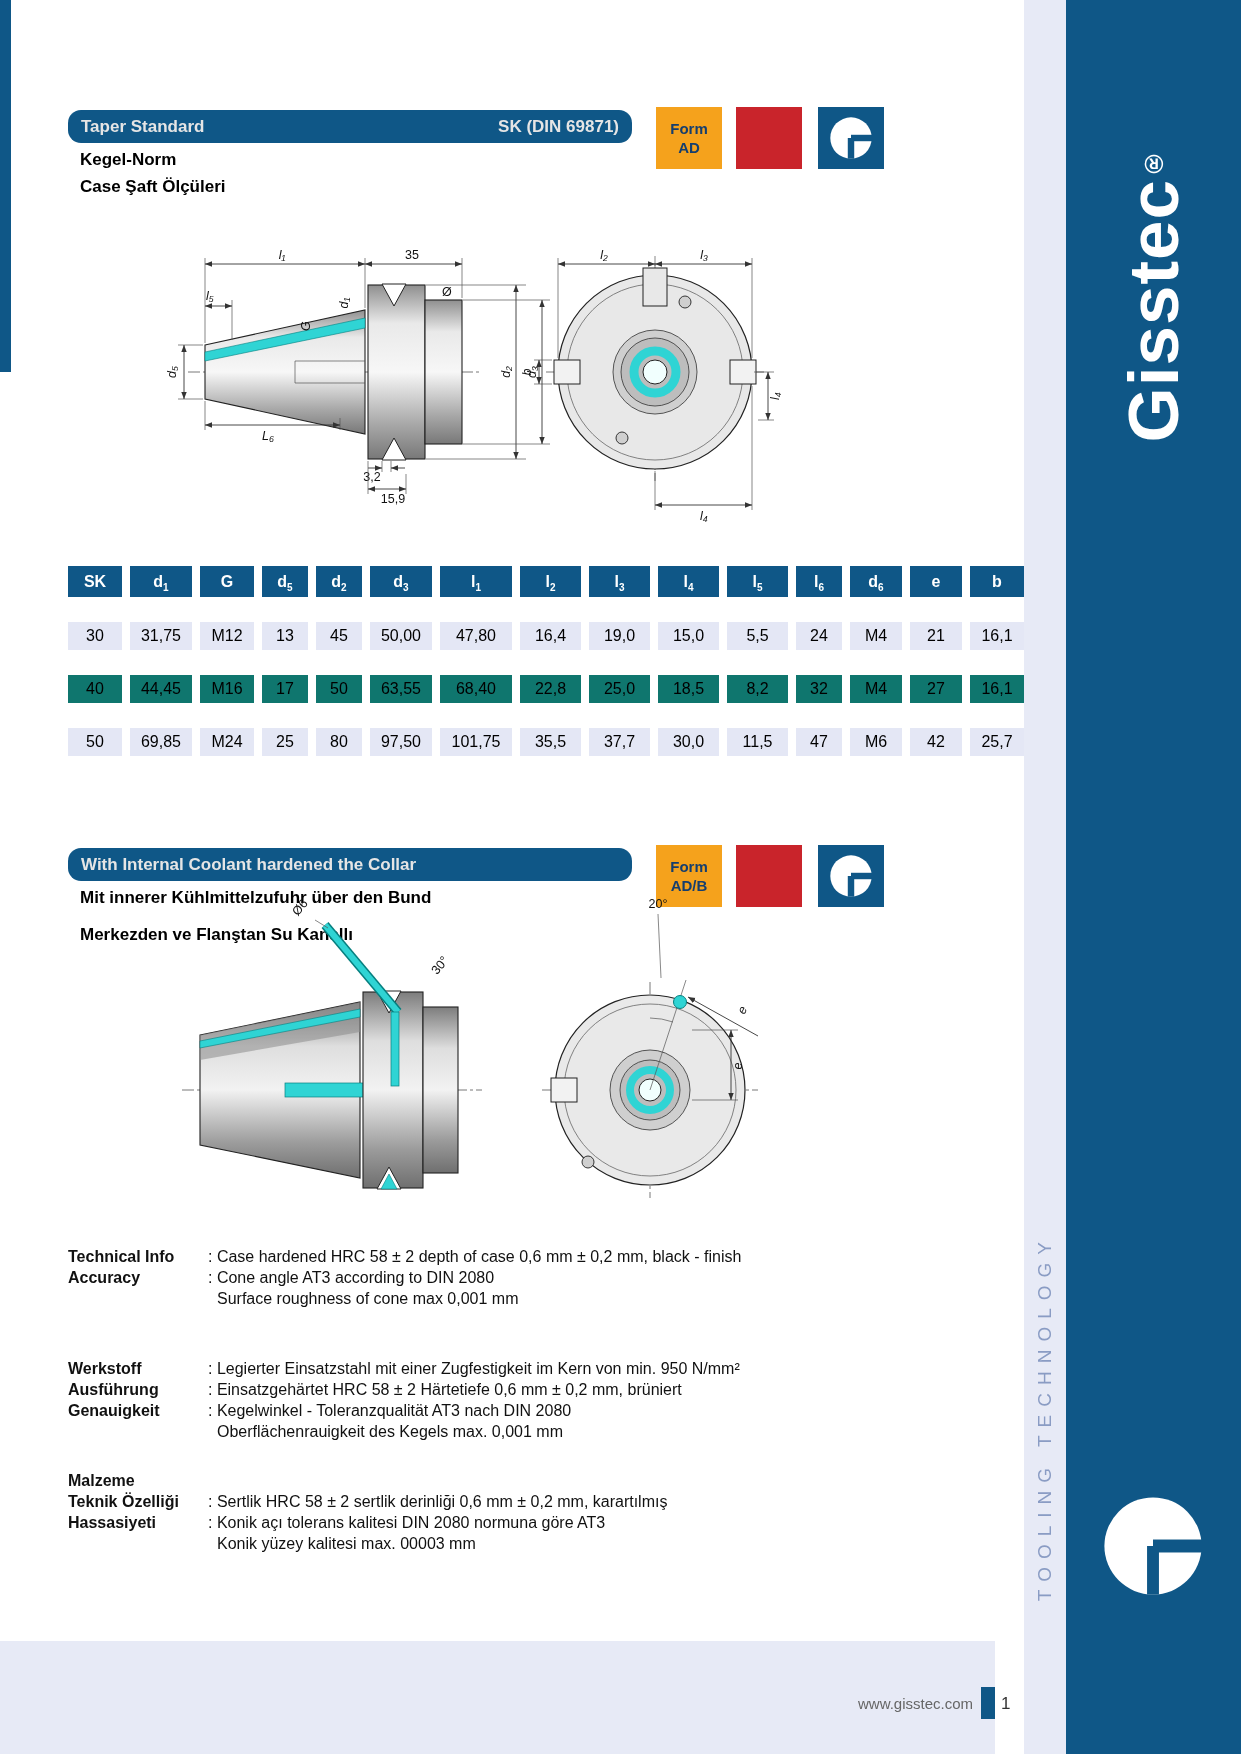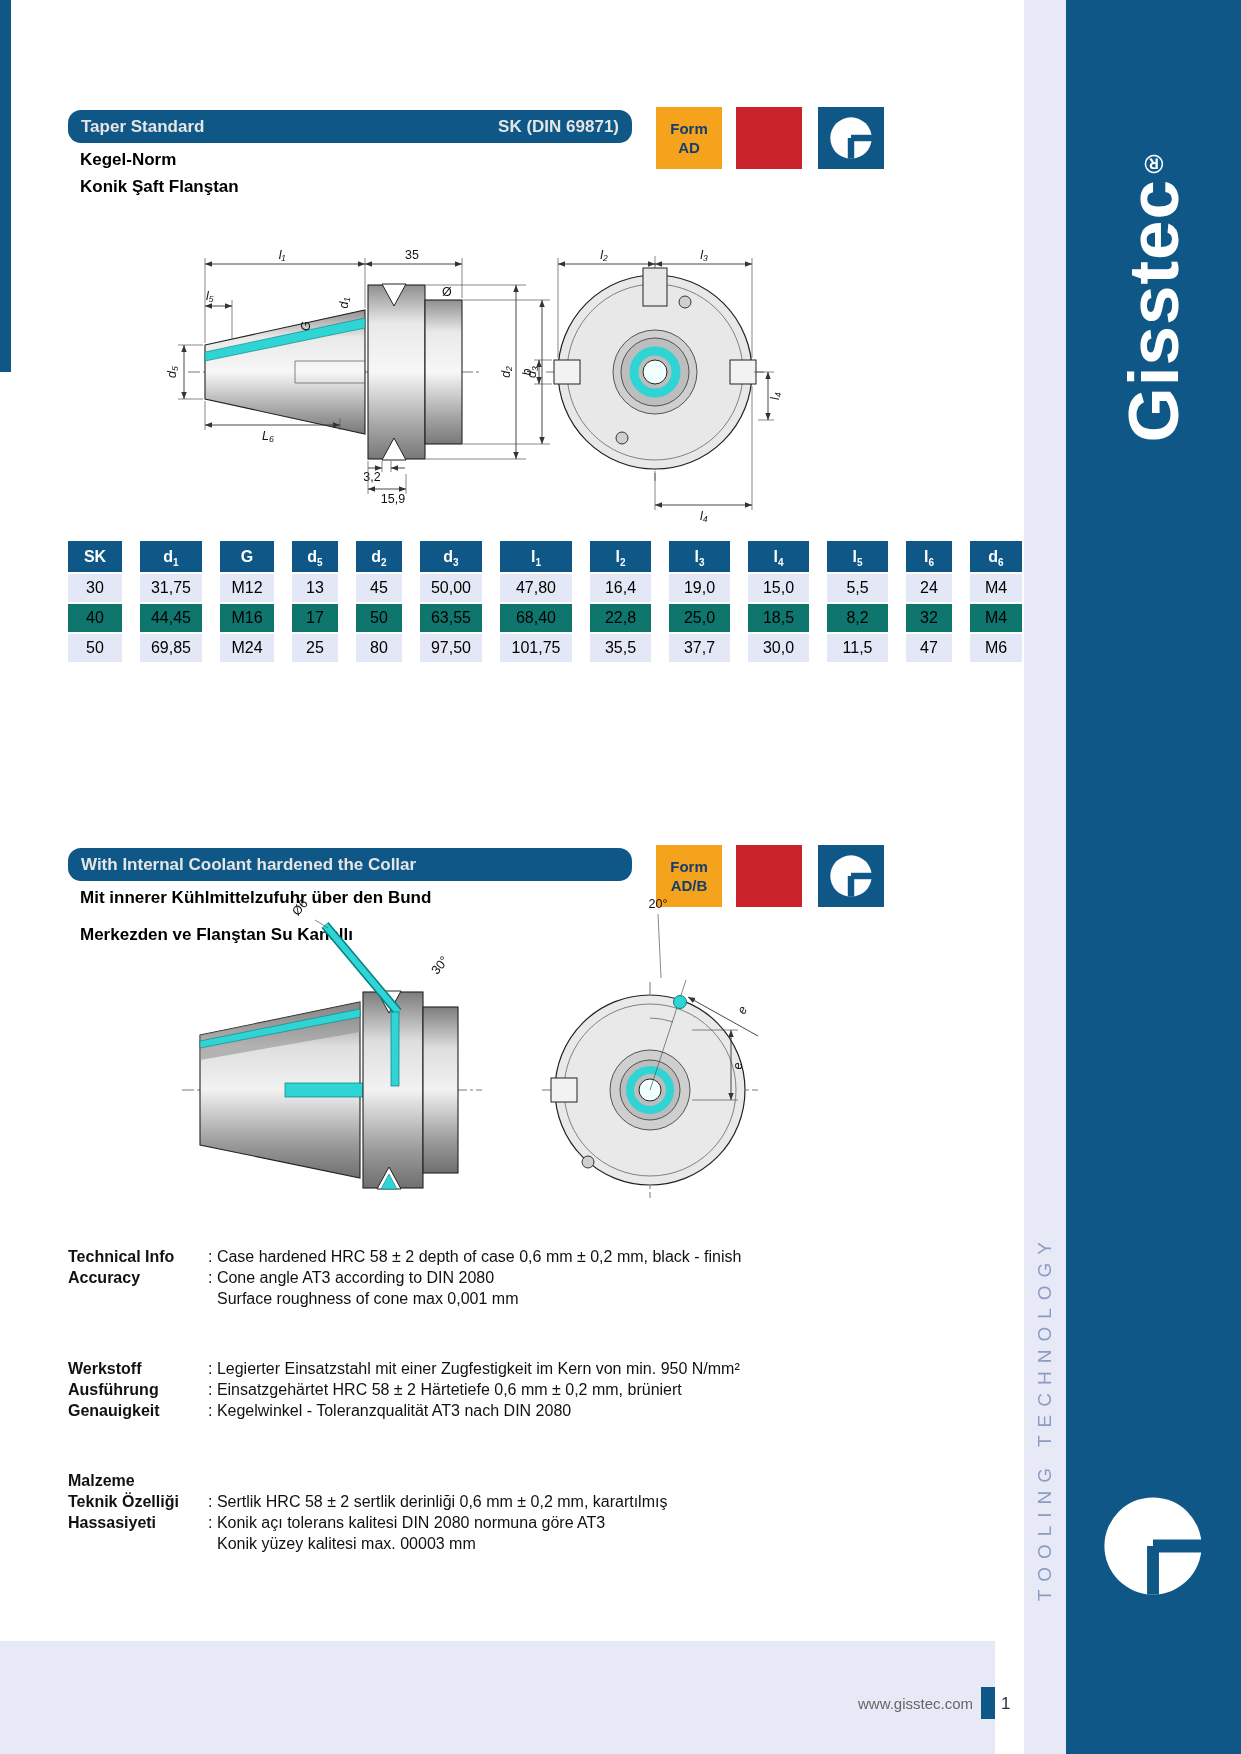--- a/index.html
+++ b/index.html
@@ -14,21 +14,21 @@
   .subtitle{font-weight:bold;font-size:17px;color:#000;}
 
   .formbox{width:66px;height:62px;background:var(--orange);display:flex;flex-direction:column;
            align-items:center;justify-content:center;color:#153e6e;font-weight:bold;font-size:15px;line-height:1.3;}
   .redbox{width:66px;height:62px;background:var(--red);}
   .logobox{width:66px;height:62px;background:var(--blue);display:flex;align-items:center;justify-content:center;}
 
   
   .dimtable{width:914px;}
   .trow{display:grid;grid-template-columns:54px 62px 54px 46px 46px 62px 72px 61px 61px 61px 61px 46px 52px 52px 54px;
-        column-gap:18px;margin-bottom:3px;}
+        column-gap:8px;margin-bottom:3px;margin-top:25px;}
   .th{background:var(--blue);color:#fff;font-weight:bold;font-size:16px;height:31px;line-height:31px;text-align:center;}
   .th sub{font-size:10px;}
   .td{font-size:16px;height:28px;line-height:28px;text-align:center;color:#000;}
   .row-odd .td{background:#e4e7f5;}
   .row-even .td{background:#0f766e;}
   .trow{margin-bottom:2px;}
 
   
   .info-row{display:flex;line-height:21px;font-size:16px;}
   .info-label{width:140px;font-weight:bold;flex:none;}
@@ -58,21 +58,21 @@
 </head>
 <body>
 
 <div class="abs" style="left:0;top:0;width:11px;height:372px;background:var(--blue);"></div>
 
 <div class="abs secbar" style="left:68px;top:110px;width:564px;">
   <span>Taper Standard</span>
   <span>SK (DIN 69871)</span>
 </div>
 <div class="abs subtitle" style="left:80px;top:150px;">Kegel-Norm</div>
-<div class="abs subtitle" style="left:80px;top:177px;">Konik Şaft Flanştan</div>
+<div class="abs subtitle" style="left:80px;top:177px;">Case Şaft Ölçüleri</div>
 
 <div class="abs formbox" style="left:656px;top:107px;">
   <span>Form</span>
   <span>AD</span>
 </div>
 <div class="abs redbox" style="left:736px;top:107px;"></div>
 <div class="abs logobox" style="left:818px;top:107px;">
   <svg width="46" height="46" viewBox="0 0 100 100">
     <circle cx="50" cy="50" r="45" fill="#fff"></circle>
     <rect x="50" y="43" width="50" height="14" fill="#0f5787"></rect>
@@ -345,20 +345,24 @@
       <div class="info-text">: Legierter Einsatzstahl mit einer Zugfestigkeit im Kern von min. 950 N/mm²</div>
     </div>
   <div class="info-row">
       <div class="info-label">Ausführung</div>
       <div class="info-text">: Einsatzgehärtet HRC 58 ± 2 Härtetiefe 0,6 mm ± 0,2 mm, brüniert</div>
     </div>
   <div class="info-row">
       <div class="info-label">Genauigkeit</div>
       <div class="info-text">: Kegelwinkel - Toleranzqualität AT3 nach DIN 2080</div>
     </div>
+  <div class="info-row">
+      <div class="info-label"></div>
+      <div class="info-text cont">Oberflächenrauigkeit des Kegels max. 0,001 mm</div>
+    </div>
 </div>
 
 <div class="abs" style="left:68px;top:1470px;width:880px;">
   <div class="info-row">
       <div class="info-label">Malzeme</div>
     </div>
   <div class="info-row">
       <div class="info-label">Teknik Özelliği</div>
       <div class="info-text">: Sertlik HRC 58 ± 2 sertlik derinliği 0,6 mm ± 0,2 mm, karartılmış</div>
     </div>

